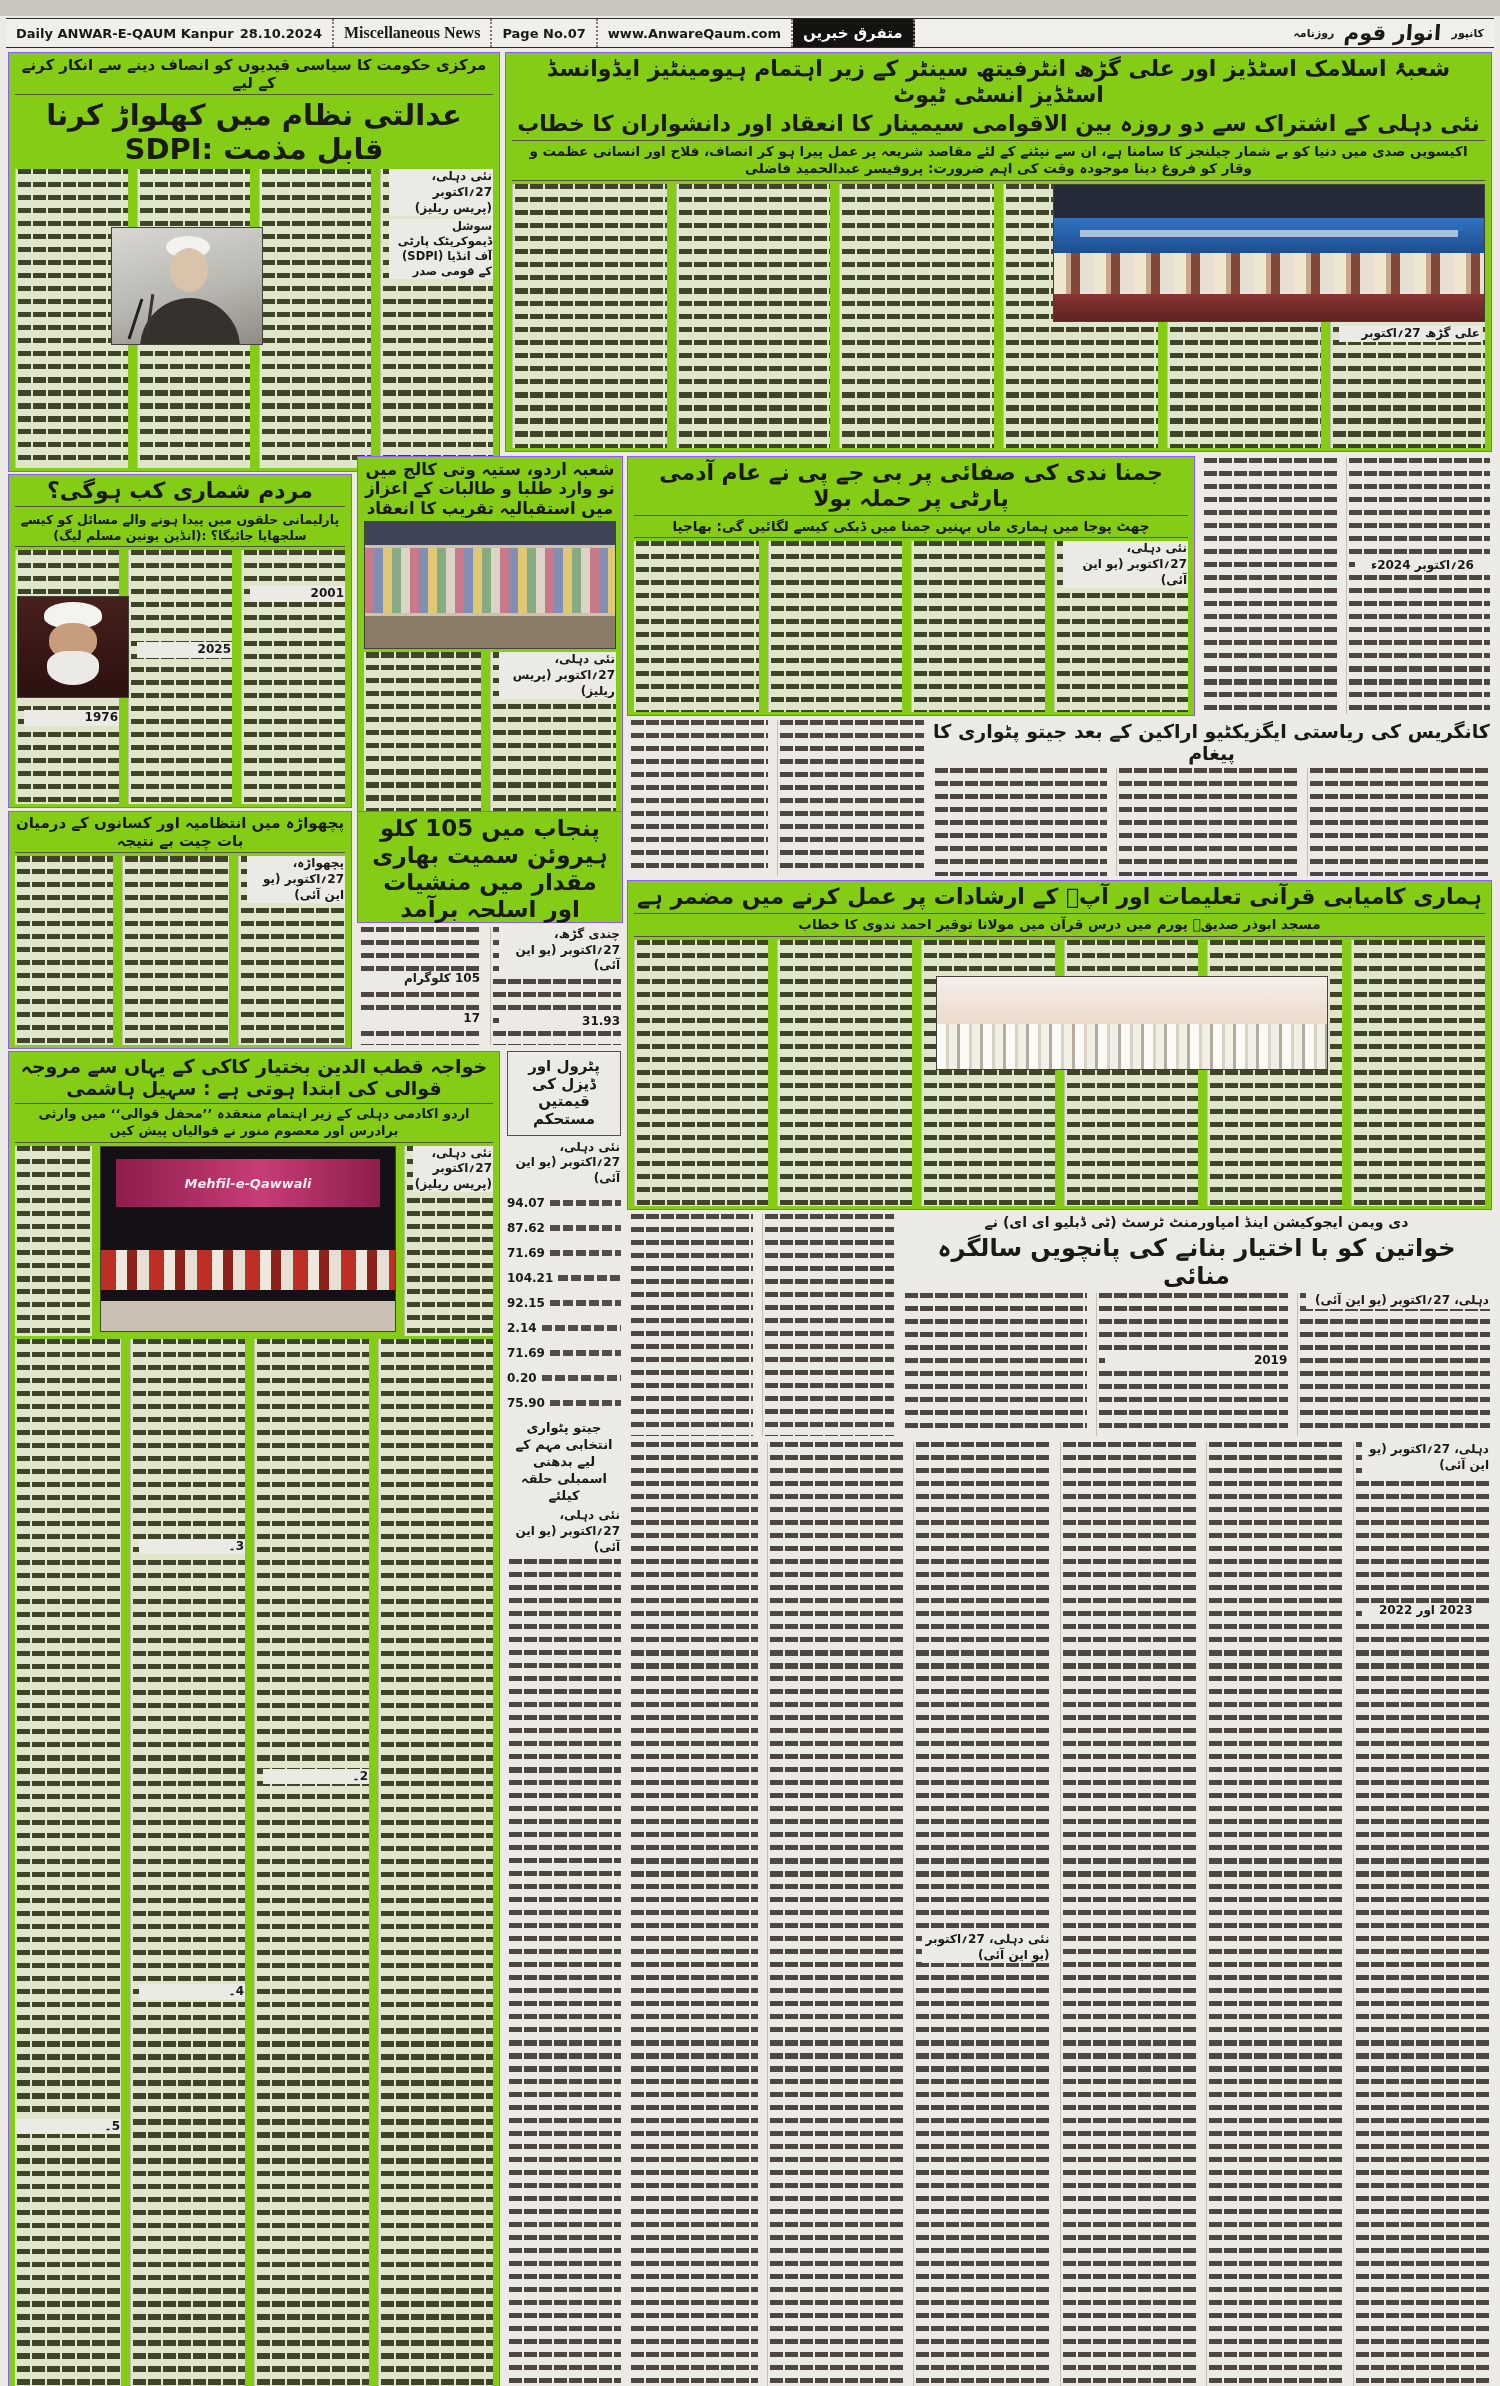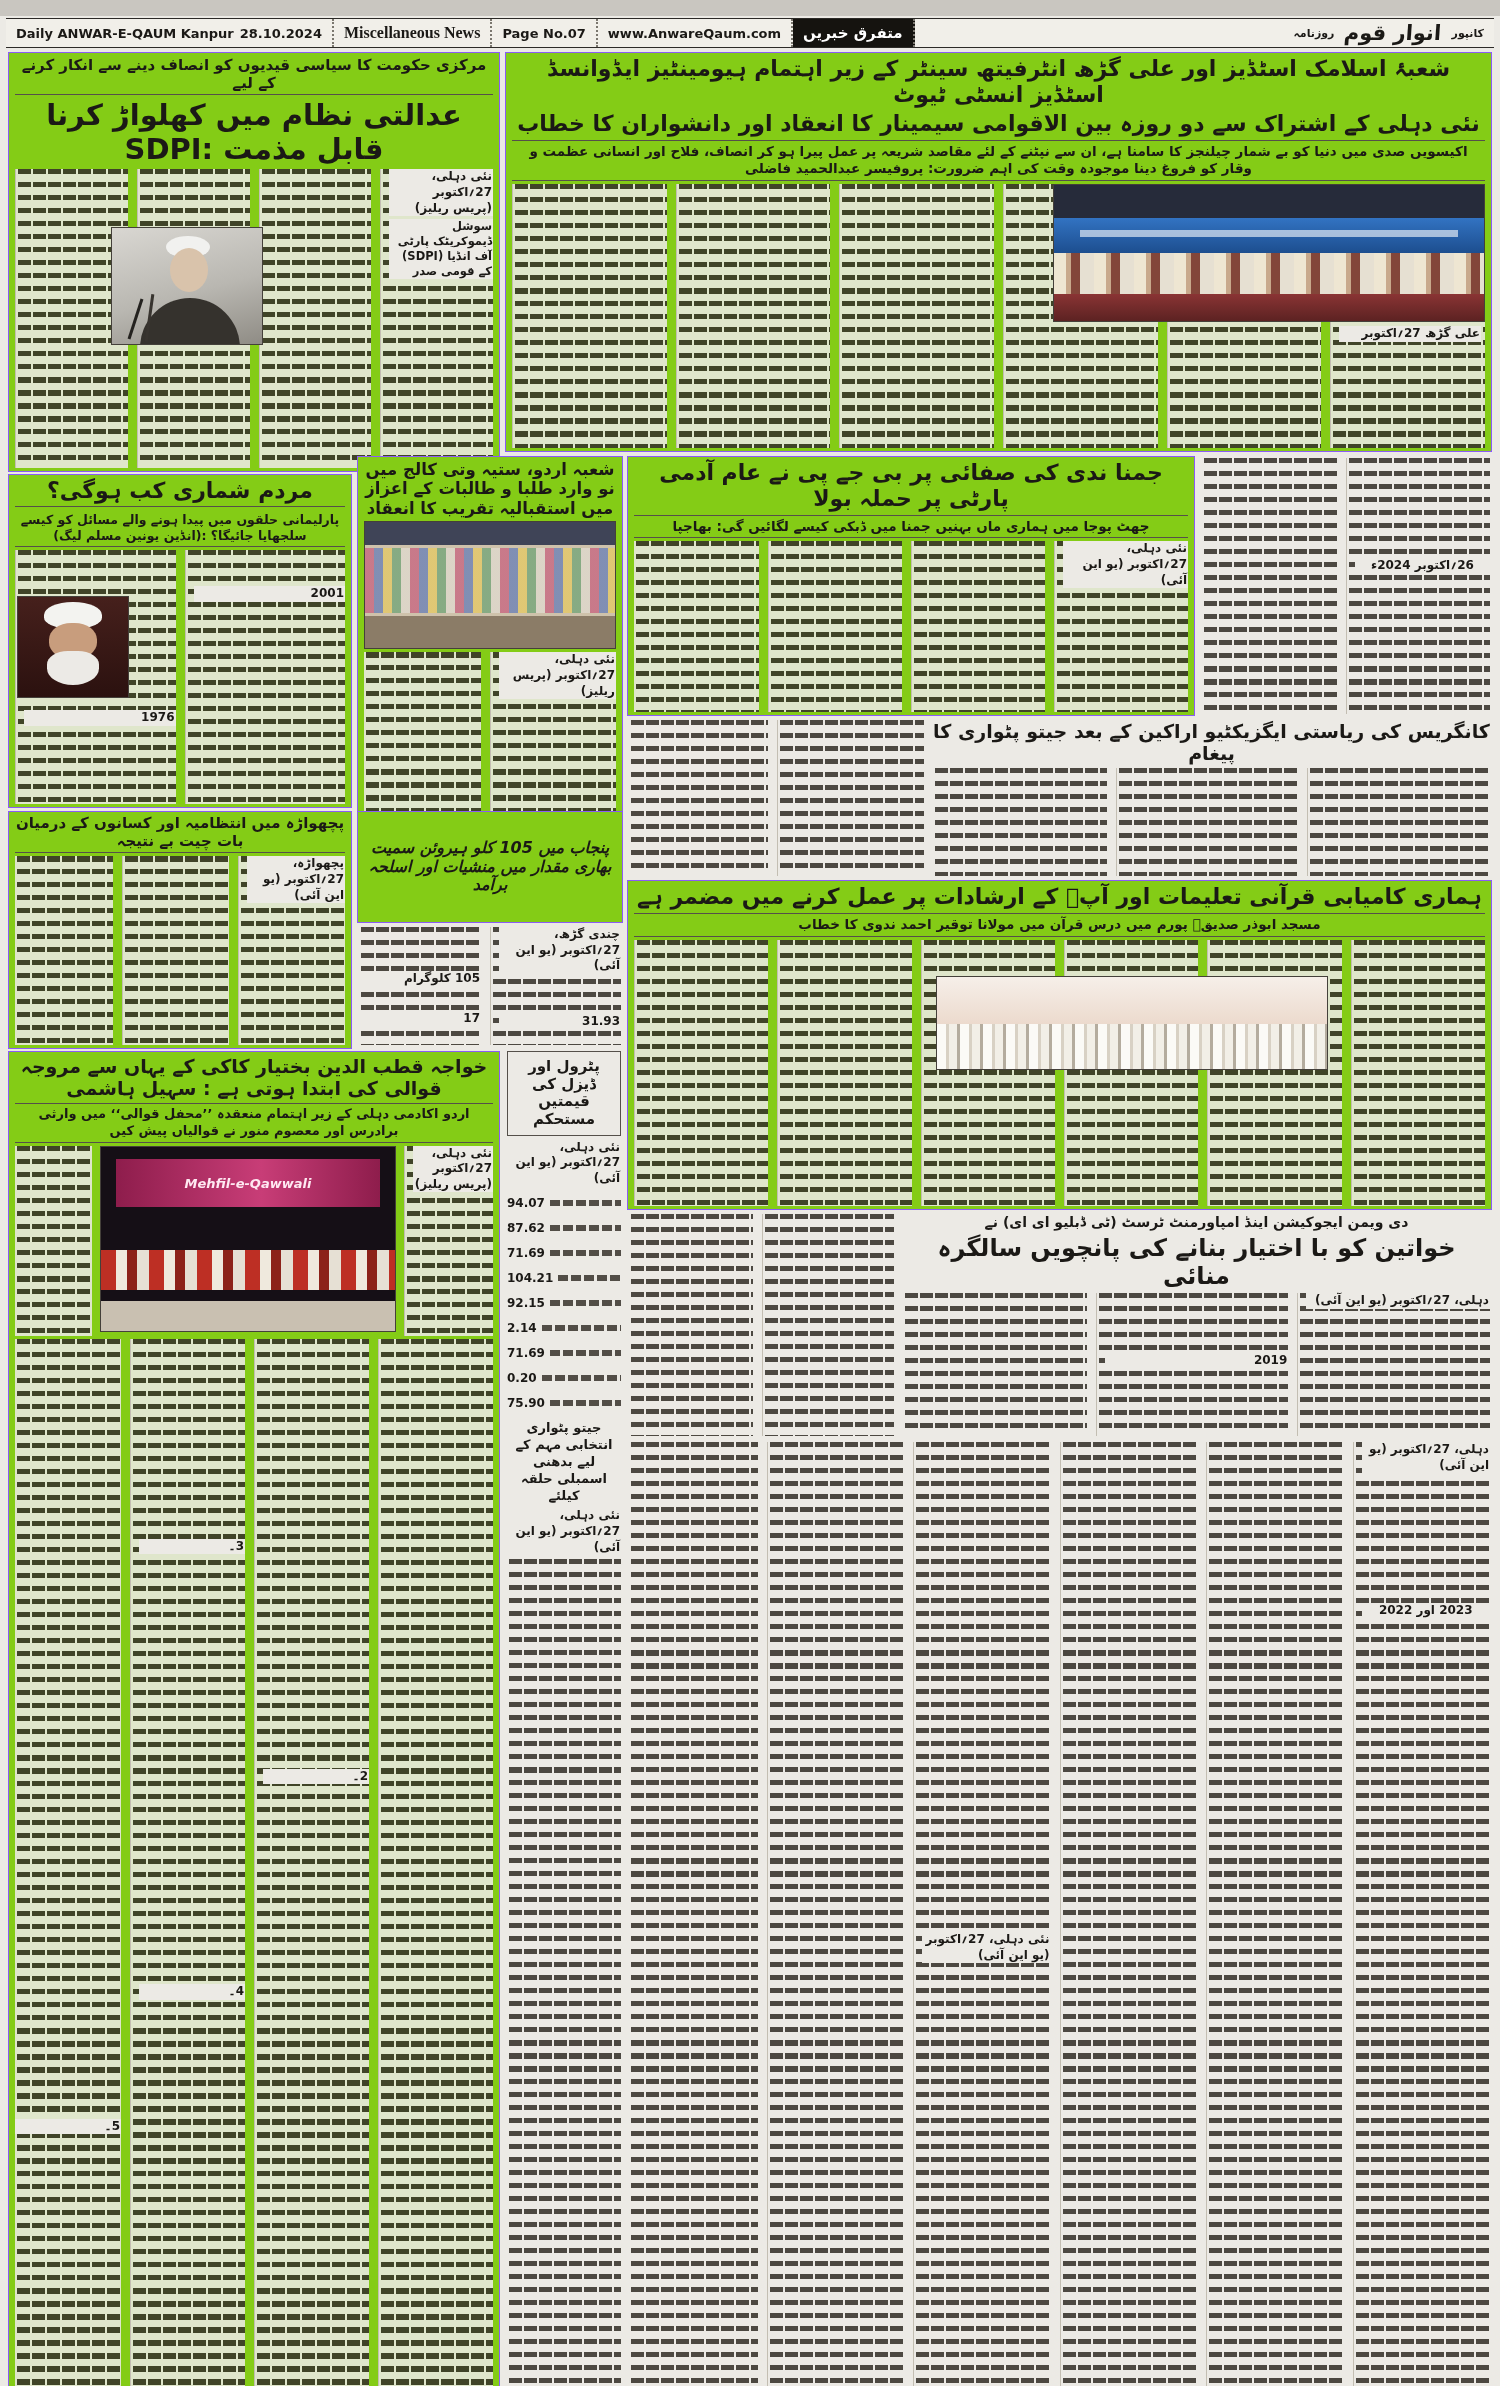--- a/index.html
+++ b/index.html
@@ -175,20 +175,24 @@
   <div class="art" style="left:8px;top:458px;width:344px;height:334px;">
     <div class="h" style="font-size:22px;border-bottom:1px solid #55504a;padding-bottom:2px;">مردم شماری کب ہوگی؟</div>
     <div class="sub" style="border-top:none;font-size:12.5px;">پارلیمانی حلقوں میں پیدا ہونے والے مسائل کو کیسے سلجھایا جائیگا؟ :(انڈین یونین مسلم لیگ)</div>
     <div class="body">
       <div class="col">
         <div class="greek"></div>
         <div class="snip" style="margin-top:36px;">2001</div>
       </div>
       <div class="col">
         <div class="greek"></div>
+        <div class="snip" style="margin-top:92px;">2025</div>
+      </div>
+      <div class="col">
+        <div class="greek"></div>
         <div class="snip" style="margin-top:160px;">1976</div>
       </div>
       <div class="photo" id="ph-cen" style="left:2px;top:46px;width:112px;height:102px;">
         <div class="cap"></div>
         <div class="face"></div>
         <div class="beard"></div>
       </div>
     </div>
   </div>
 
@@ -347,21 +351,21 @@
       <div class="col">
           <div class="greek"></div>
         </div>
       <div class="col">
           <div class="greek"></div>
         </div>
     </div>
   </div>
 
   <div class="art" style="left:357px;top:795px;width:266px;height:112px;">
-    <div class="h" style="font-size:16px;margin:auto 0;font-style:italic;">پنجاب میں 105 کلو ہیروئن سمیت بھاری مقدار میں منشیات اور اسلحہ برآمد</div>
+    <div class="h" style="font-size:23px;margin:auto 0;">پنجاب میں 105 کلو ہیروئن سمیت بھاری مقدار میں منشیات اور اسلحہ برآمد</div>
   </div>
   <div class="cont" style="left:357px;top:909px;width:266px;height:122px;">
     <div class="col">
       <div class="greek"></div>
       <div class="snip">چندی گڑھ، 27؍اکتوبر (یو این آئی)</div>
       <div class="snip" style="margin-top:40px;">31.93</div>
     </div>
     <div class="col">
       <div class="greek"></div>
       <div class="snip" style="margin-top:44px;">105 کلوگرام</div>

